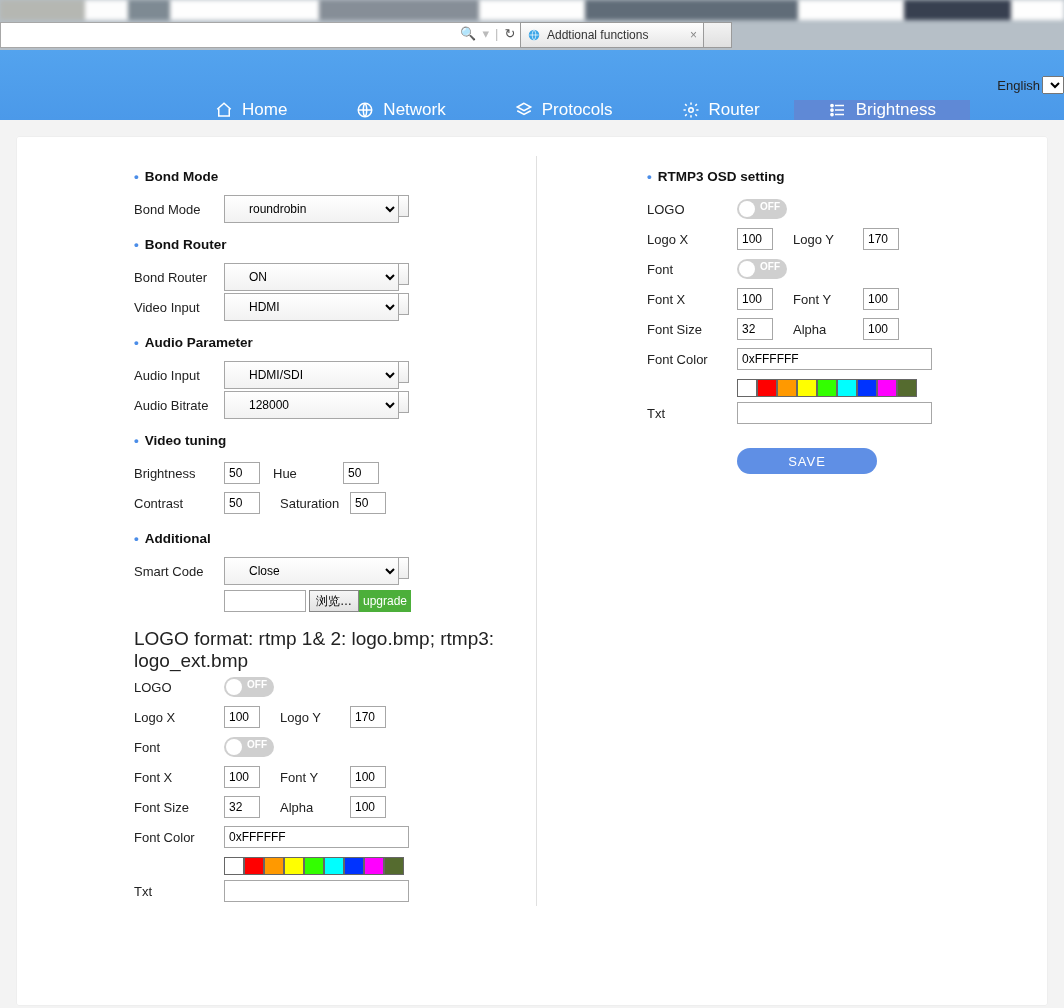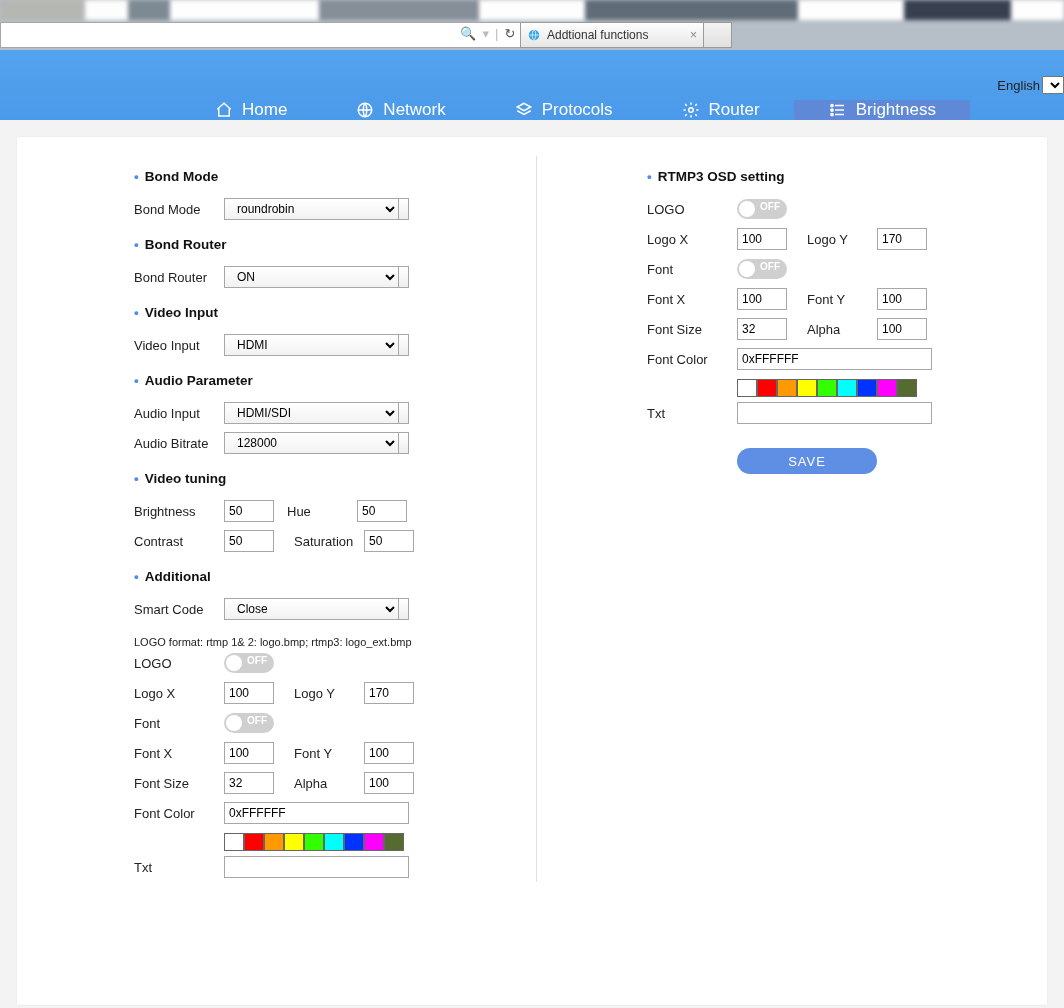--- a/index.html
+++ b/index.html
@@ -31,29 +31,29 @@
   .coll{width:520px;}
   .colr{flex:1;padding-left:0;}
   .divider{border-left:1px solid #e0e0e0; margin:0 0 0 0; }
   .section{padding:0 0 0 118px;}
   .section.r{padding-left:24px;}
   .sec-title{font-weight:bold;font-size:13.5px;color:#111;margin:13px 0 10px 0;}
   .bullet{color:#4b8de8;margin-right:6px;}
   .row{display:flex;align-items:center;height:30px;font-size:13px;color:#222;}
   .lbl{width:90px;}
   .lbl2{width:70px;margin-left:0;}
-  select.ctl{width:175px;height:22px;border:1px solid #a7a7a7;background:linear-gradient(#fff,#f2f2f2);font-size:12px;padding-left:8px;}
+  select.ctl{width:175px;height:28px;border:1px solid #a7a7a7;background:linear-gradient(#fff,#f2f2f2);font-size:12px;padding-left:20px;}
   .sel-wrap{position:relative;display:inline-block;}
   .sel-ext{position:absolute;right:-10px;top:0;width:10px;height:22px;border:1px solid #a7a7a7;border-left:0;background:linear-gradient(#fff,#eee);}
   input.txt{height:22px;border:1px solid #a7a7a7;padding:0 4px;font-size:12px;}
-  .w50{width:50px;text-align:left;}
+  .w50{width:36px;text-align:left;}
   .filebtn{height:22px;border:1px solid #888;background:linear-gradient(#f6f6f6,#e2e2e2);font-size:12px;padding:0 6px;margin-left:3px;}
   .filebox{width:82px;height:22px;border:1px solid #a7a7a7;background:#fff;}
   .upg{height:22px;border:0;background:#4caf3a;color:#fff;font-size:12px;padding:0 4px;margin-left:0;}
-  .note{font-size:11px;color:#222;margin-top:12px;}
+  .note{font-size:19px;color:#222;margin-top:12px;}
   
   .toggle{width:50px;height:20px;border-radius:12px;background:#cfcfcf;position:relative;display:inline-block;}
   .toggle .knob{position:absolute;left:2px;top:2px;width:16px;height:16px;border-radius:50%;background:#fff;}
   .toggle .offtxt{position:absolute;right:7px;top:2px;font-size:10px;color:#fff;font-weight:bold;}
   
   .swatches{display:flex;margin-top:3px;}
   .sw{width:20px;height:18px;border:1px solid #666;}
   .save-btn{width:140px;height:26px;margin:20px 0 0 90px;border:0;border-radius:13px;background:#5f8fe5;color:#fff;font-size:13px;letter-spacing:1px;}
   
   svg{display:block;}
@@ -143,21 +143,20 @@
       <span class="lbl">Bond Mode</span>
       <span class="sel-wrap"><select class="ctl"><option>roundrobin</option></select><span class="sel-ext"></span></span>
     </div>
 
     <div class="sec-title"><span class="bullet">•</span><span>Bond Router</span></div>
     <div class="row">
       <span class="lbl">Bond Router</span>
       <span class="sel-wrap"><select class="ctl"><option>ON</option></select><span class="sel-ext"></span></span>
     </div>
 
-    <div class="sec-title"><span class="bullet">•</span><span>Video Input</span></div>
     <div class="row">
       <span class="lbl">Video Input</span>
       <span class="sel-wrap"><select class="ctl"><option>HDMI</option></select><span class="sel-ext"></span></span>
     </div>
 
     <div class="sec-title"><span class="bullet">•</span><span>Audio Parameter</span></div>
     <div class="row">
       <span class="lbl">Audio Input</span>
       <span class="sel-wrap"><select class="ctl"><option>HDMI/SDI</option></select><span class="sel-ext"></span></span>
     </div>
@@ -177,20 +176,26 @@
       <span class="lbl">Contrast</span>
       <input class="txt w50" value="50" style="">
       <span class="lbl2" style="margin-left:20px">Saturation</span>
       <input class="txt w50" value="50" style="">
     </div>
 
     <div class="sec-title"><span class="bullet">•</span><span>Additional</span></div>
     <div class="row">
       <span class="lbl">Smart Code</span>
       <span class="sel-wrap"><select class="ctl"><option>Close</option></select><span class="sel-ext"></span></span>
+    </div>
+    <div class="row">
+      <span class="lbl"></span>
+      <span class="filebox"></span>
+      <button class="filebtn">浏览…</button>
+      <button class="upg">upgrade</button>
     </div>
     <div class="note">LOGO format:  rtmp 1&amp; 2: logo.bmp; rtmp3: logo_ext.bmp</div>
 
     <div class="row">
       <span class="lbl">LOGO</span>
       <span class="toggle">
                 <span class="knob"></span>
                 <span class="offtxt">OFF</span>
               </span>
     </div>

